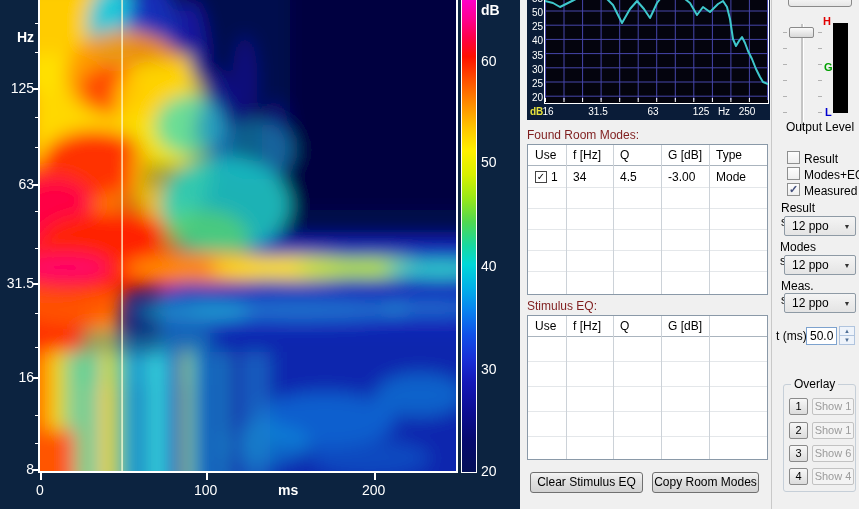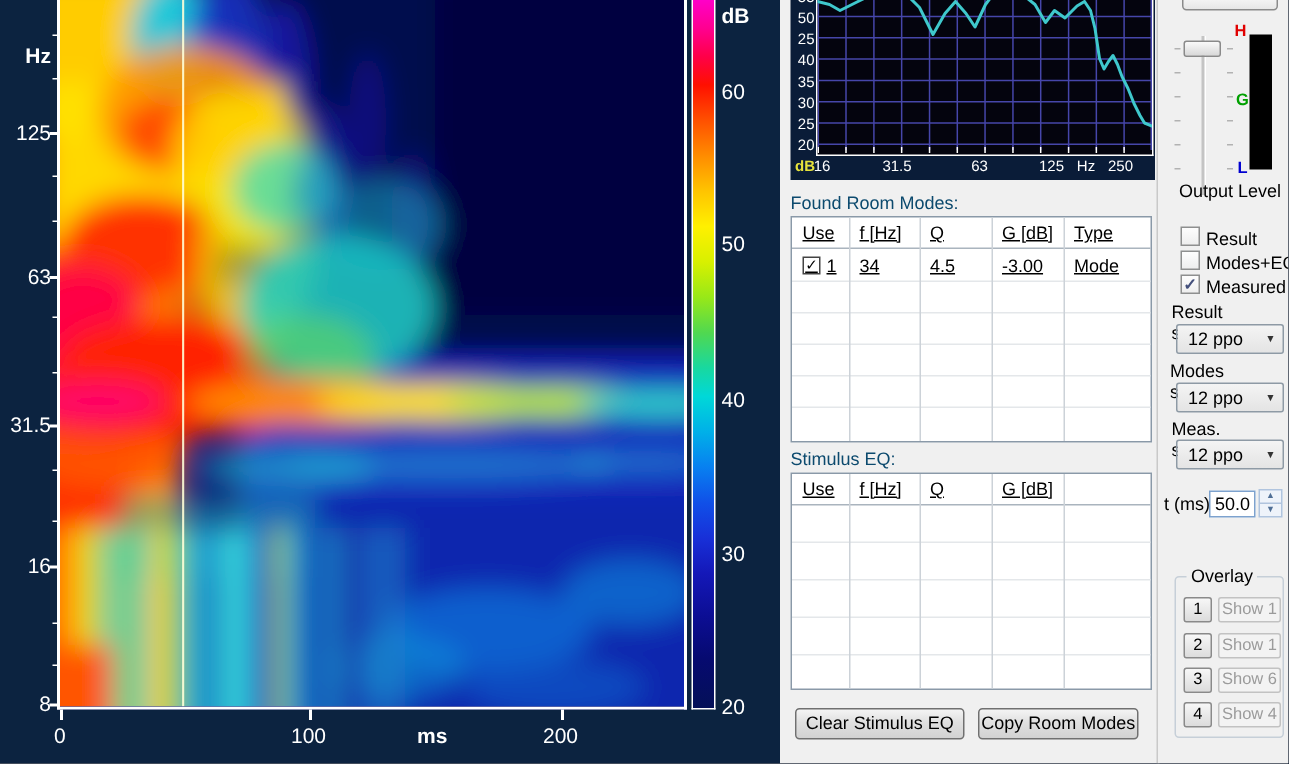--- a/index.html
+++ b/index.html
@@ -33,26 +33,26 @@
   .mini-chart { position:absolute; left:7px; top:0; width:243px; height:120px;
                 background:#0a1c38; overflow:hidden; }
   .mc-plot { position:absolute; left:17px; top:-1px; width:225px; height:105px;
              border:1px solid #fff; border-top:none; background:#04040e; }
   .mc-ylab { position:absolute; width:15px; text-align:right; left:1px; color:#fff;
              font-size:10px; line-height:11px; }
   .mc-xlab { position:absolute; top:106px; color:#fff; font-size:10px; line-height:11px;
              transform:translateX(-50%); }
   .mc-unit-y { position:absolute; left:3px; top:106px; color:#e6e23c; font-size:10px; font-weight:bold; }
 
-  .sec-label { position:absolute; left:7px; color:#0c4a6e; font-size:12px; }
+  .sec-label { position:absolute; left:7px; color:#7f1d1d; font-size:12px; }
 
   .tbl { position:absolute; left:7px; width:241px; background:#fff; border:1px solid #8a99a8; }
   .tbl-head { position:relative; height:21px; border-bottom:1px solid #aab4be; display:flex; }
   .tbl-row { position:relative; display:flex; align-items:center; border-bottom:1px solid #e4e7ea; }
-  .tc { padding-left:7px; font-size:12px; color:#000; display:flex; align-items:center; gap:4px;text-decoration:underline; }
+  .tc { padding-left:7px; font-size:12px; color:#000; display:flex; align-items:center; gap:4px; }
   .c0{width:38px;} .c1{width:47px;} .c2{width:48px;} .c3{width:48px;} .c4{flex:1;}
   .tbl-head .tc { line-height:20px; }
   .vsep { position:absolute; top:0; bottom:0; width:1px; background:#ccd2d8; }
   .cb-s { width:12px; height:12px; border:1px solid #444; background:#fff; display:inline-flex;
           align-items:center; justify-content:center; font-size:10px; color:#000; flex:none; }
 
   .btn { position:absolute; height:21px; border:1px solid #707070; border-radius:3px;
          background:linear-gradient(to bottom,#f4f4f4,#e0e0e0 45%,#d2d2d2);
          font-size:12px; color:#000; text-align:center; line-height:19px;
          font-family:"Liberation Sans",sans-serif; }

